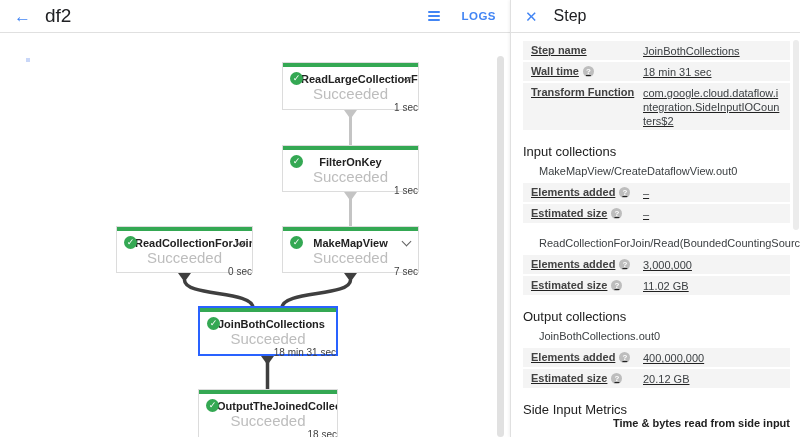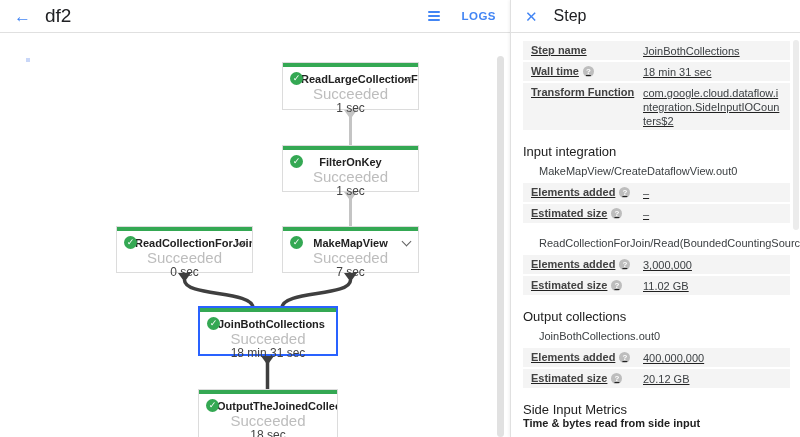--- a/index.html
+++ b/index.html
@@ -25,21 +25,21 @@
   .edges{position:absolute;left:0;top:0;width:510px;height:403px;}
 
   .node{position:absolute;background:#fff;border:1px solid #dcdcdc;text-align:center;cursor:pointer;}
   .node-green-bar{height:4px;background:var(--green);}
   .node-head{position:relative;height:16px;margin-top:4px;}
   .check-icon{position:absolute;left:7px;top:1px;width:13px;height:13px;border-radius:50%;background:var(--green);color:#fff;font-size:9px;line-height:13px;text-align:center;}
   .chevron-icon{position:absolute;right:8px;top:3px;width:7px;height:7px;}
   .chevron-icon:before{content:"";position:absolute;left:0;top:0;width:6px;height:6px;border-right:1.5px solid #616161;border-bottom:1.5px solid #616161;transform:rotate(45deg);}
   .node-title{font-size:11px;font-weight:700;color:#212121;line-height:16px;padding:0 18px;white-space:nowrap;overflow:hidden;}
   .node-status{font-size:15px;color:#bdbdbd;line-height:14px;}
-  .node-time{font-size:12px;color:#424242;line-height:14px;}
+  .node-time{font-size:10px;color:#424242;line-height:14px;text-align:right;}
   .node.selected{border:2px solid var(--selected-blue);}
 
   .graph-scrollbar{position:absolute;right:6px;top:22px;bottom:0;width:7px;border-radius:4px;background:#e1e1e1;}
   .artifact-dot{position:absolute;left:26px;top:24px;width:4px;height:4px;background:#c9d7f8;}
 
   
   .right-pane{position:absolute;left:510px;top:0;width:290px;height:437px;background:#fff;border-left:1px solid var(--border);box-shadow:-1px 0 3px rgba(0,0,0,.06);}
   .panel-header{height:33px;border-bottom:1px solid var(--border);display:flex;align-items:center;padding:0 14px;}
   .close-btn{color:var(--blue);font-size:15px;cursor:pointer;margin-right:16px;line-height:1;}
   .panel-title{font-size:16px;color:#202124;}
@@ -47,21 +47,21 @@
 
   .detail-row,.metric-row{display:flex;background:var(--row-bg);padding:3px 8px 2px 8px;margin-bottom:2px;align-items:flex-start;text-decoration:underline;}
   .detail-label,.metric-label{width:112px;flex:0 0 112px;font-weight:700;color:#424242;display:flex;align-items:center;gap:4px;}
   .detail-value,.metric-value{flex:1;color:var(--text-value);word-break:break-all;line-height:14px;}
   .help-icon{display:inline-block;width:11px;height:11px;border-radius:50%;background:#bdbdbd;color:#fff;font-size:8px;line-height:11px;text-align:center;font-weight:700;cursor:pointer;flex:0 0 11px;}
   .metric-row{margin-left:0;}
 
   .section-heading{font-size:13px;color:#212121;margin:14px 0 6px 0;}
   .collection-name{color:var(--text-value);margin:6px 0 5px 0;line-height:13px;padding-left:16px;}
 
-  .sim-subheading{font-size:11px;font-weight:700;color:#212121;margin:-2px 0 3px 0;}
+  .sim-subheading{font-size:11px;font-weight:700;color:#212121;margin:-2px 0 3px 0;text-align:right;}
   .sim-table{width:100%;}
   .sim-head{display:flex;color:#757575;font-size:10.5px;border-bottom:1px solid var(--border);padding:3px 0 5px 0;}
 
   .panel-scrollbar{position:absolute;right:1px;top:7px;width:6px;height:190px;border-radius:3px;background:#ececec;}
 </style>
 </head>
 <body>
 
 <div class="app">
 
@@ -188,21 +188,21 @@
           </span>
         <span class="detail-value">18 min 31 sec</span>
       </div>
       <div class="detail-row">
         <span class="detail-label">
             <span>Transform Function</span>
           </span>
         <span class="detail-value">com.google.cloud.dataflow.integration.SideInputIOCounters$2</span>
       </div>
 
-      <div class="section-heading">Input integration</div>
+      <div class="section-heading">Input collections</div>
 
       <div class="collection-name">MakeMapView/CreateDataflowView.out0</div>
       <div class="metric-row">
         <span class="metric-label">
             <span>Elements added</span>
             <span class="help-icon">?</span>
           </span>
         <span class="metric-value">–</span>
       </div>
       <div class="metric-row">

